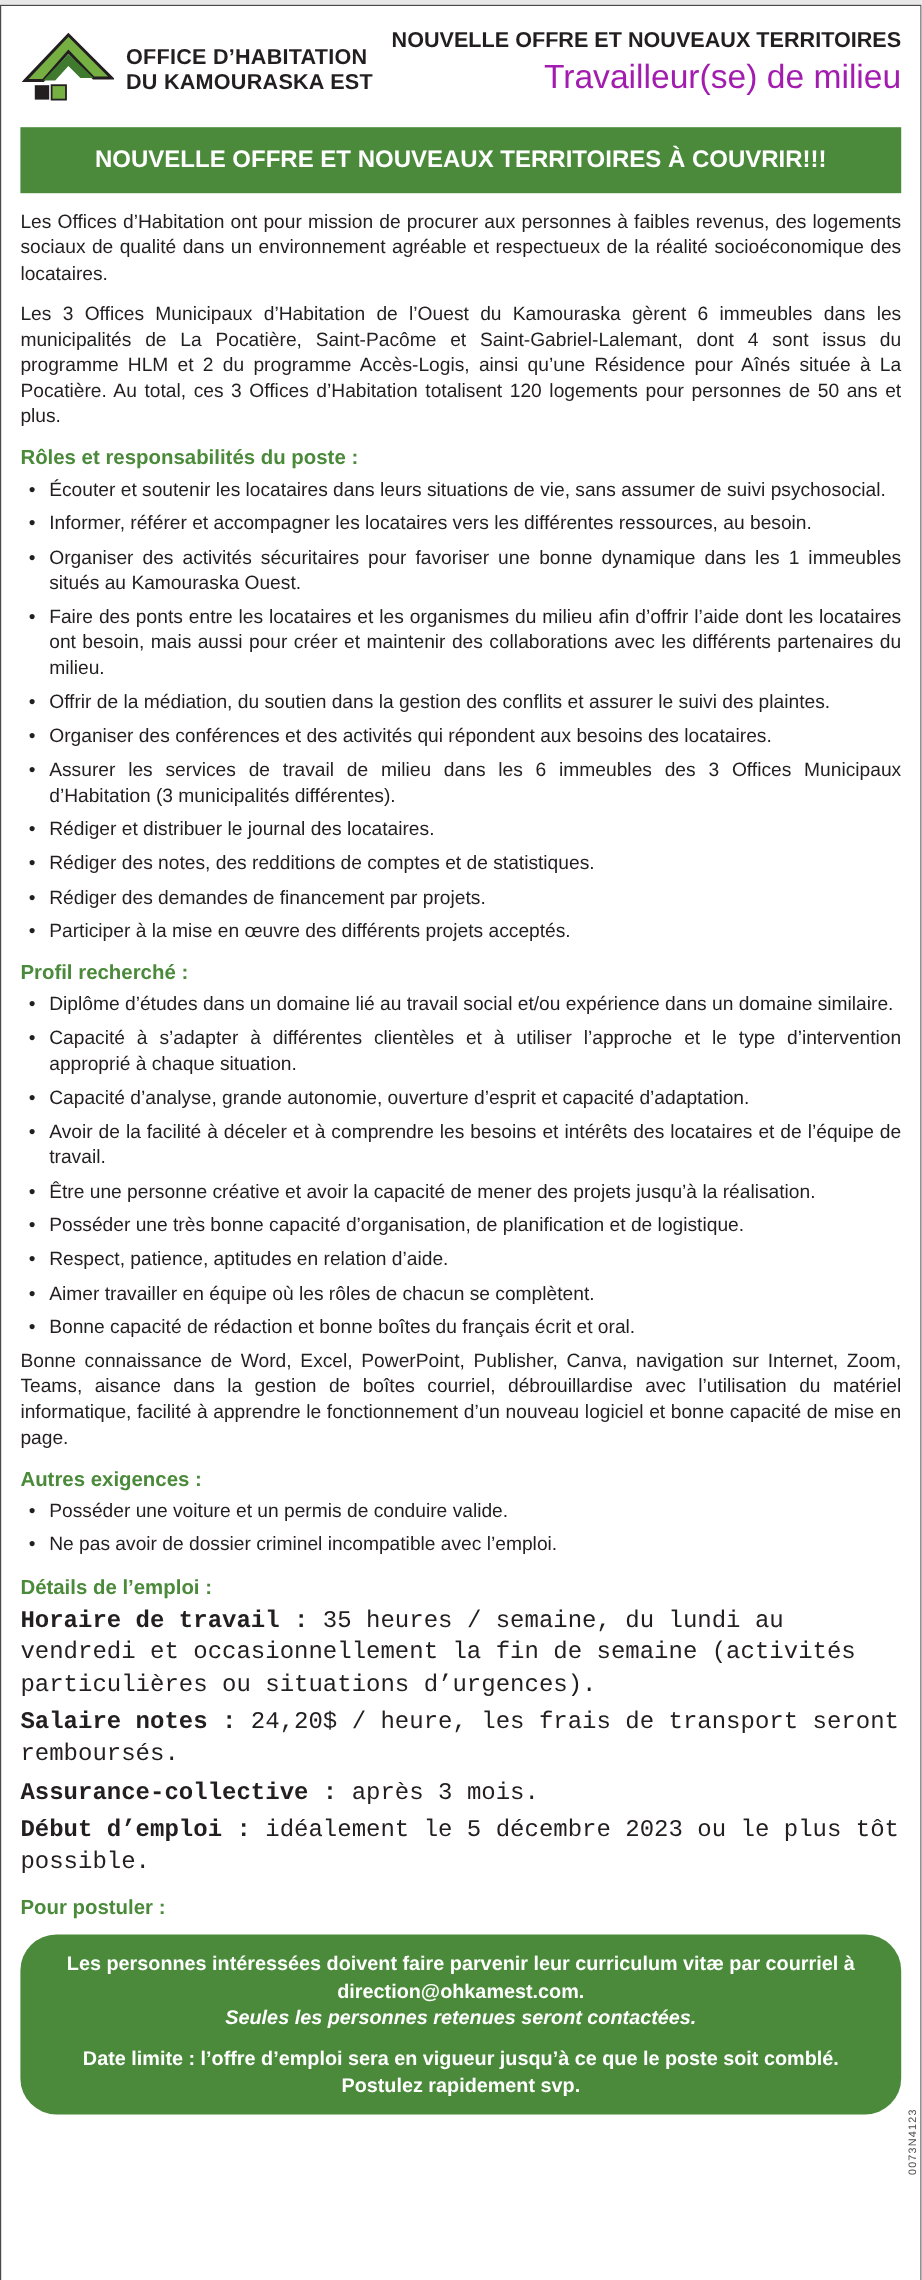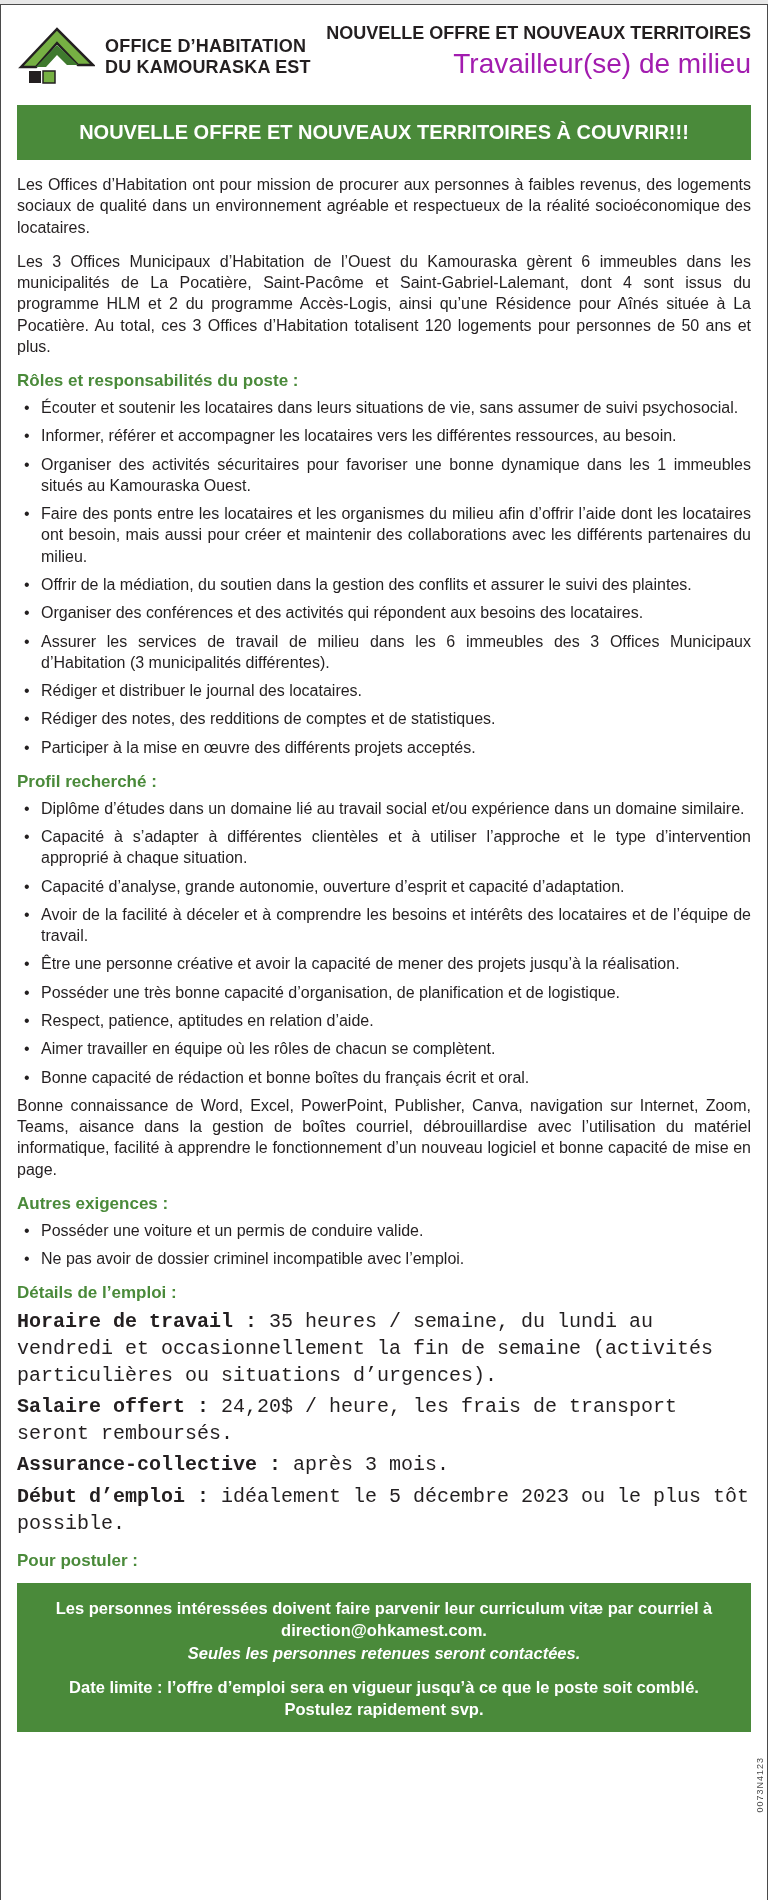--- a/index.html
+++ b/index.html
@@ -37,21 +37,21 @@
     font-size: 16px; line-height: 1.33; text-align: justify;
     margin-bottom: 7px;
   }
   ul.bullets li::before { content: "\2022"; position: absolute; left: 7px; top: 0; }
   .detail-line { font-size: 20px; line-height: 1.33; margin-bottom: 5px; font-family: Liberation Mono, monospace; }
   .detail-line .lbl { font-weight: bold; }
   
   .footer-box {
     background: #4a8a3a; color: #ffffff; font-weight: bold;
     text-align: center; font-size: 16.5px; line-height: 1.35;
-    padding: 14px 26px 12px 26px; margin-top: 12px;
+    padding: 14px 26px 12px 26px; margin-top: 12px; border-radius: 30px;
   }
   .footer-box p { margin: 0 0 12px 0; }
   .footer-box p:last-child { margin-bottom: 0; }
   .footer-box .italic { font-style: italic; }
   .footer-box .email { font-weight: bold; }
   
   .side-code {
     position: absolute; right: 2px; bottom: 90px;
     writing-mode: vertical-rl; transform: rotate(180deg);
     font-size: 9px; color: #4a4a4a; letter-spacing: 1px;
@@ -92,20 +92,21 @@
   <ul class="bullets">
     <li>Écouter et soutenir les locataires dans leurs situations de vie, sans assumer de suivi psychosocial.</li>
     <li>Informer, référer et accompagner les locataires vers les différentes ressources, au besoin.</li>
     <li>Organiser des activités sécuritaires pour favoriser une bonne dynamique dans les 1 immeubles situés au Kamouraska Ouest.</li>
     <li>Faire des ponts entre les locataires et les organismes du milieu afin d’offrir l’aide dont les locataires ont besoin, mais aussi pour créer et maintenir des collaborations avec les différents partenaires du milieu.</li>
     <li>Offrir de la médiation, du soutien dans la gestion des conflits et assurer le suivi des plaintes.</li>
     <li>Organiser des conférences et des activités qui répondent aux besoins des locataires.</li>
     <li>Assurer les services de travail de milieu dans les 6 immeubles des 3 Offices Municipaux d’Habitation (3 municipalités différentes).</li>
     <li>Rédiger et distribuer le journal des locataires.</li>
     <li>Rédiger des notes, des redditions de comptes et de statistiques.</li>
+    <li>Rédiger des demandes de financement par projets.</li>
     <li>Participer à la mise en œuvre des différents projets acceptés.</li>
   </ul>
 
   <div class="sec-heading">Profil recherché :</div>
   <ul class="bullets">
     <li>Diplôme d’études dans un domaine lié au travail social et/ou expérience dans un domaine similaire.</li>
     <li>Capacité à s’adapter à différentes clientèles et à utiliser l’approche et le type d’intervention approprié à chaque situation.</li>
     <li>Capacité d’analyse, grande autonomie, ouverture d’esprit et capacité d’adaptation.</li>
     <li>Avoir de la facilité à déceler et à comprendre les besoins et intérêts des locataires et de l’équipe de travail.</li>
     <li>Être une personne créative et avoir la capacité de mener des projets jusqu’à la réalisation.</li>
@@ -121,21 +122,21 @@
   <ul class="bullets">
     <li>Posséder une voiture et un permis de conduire valide.</li>
     <li>Ne pas avoir de dossier criminel incompatible avec l’emploi.</li>
   </ul>
 
   <div class="sec-heading">Détails de l’emploi :</div>
   <div class="detail-line">
     <span class="lbl">Horaire de travail :</span><span> 35 heures / semaine, du lundi au vendredi et occasionnellement la fin de semaine (activités particulières ou situations d’urgences).</span>
   </div>
   <div class="detail-line">
-    <span class="lbl">Salaire offert :</span><span> 24,20$ / heure, les frais de transport seront remboursés.</span>
+    <span class="lbl">Salaire notes :</span><span> 24,20$ / heure, les frais de transport seront remboursés.</span>
   </div>
   <div class="detail-line">
     <span class="lbl">Assurance-collective :</span><span> après 3 mois.</span>
   </div>
   <div class="detail-line">
     <span class="lbl">Début d’emploi :</span><span> idéalement le 5 décembre 2023 ou le plus tôt possible.</span>
   </div>
 
   <div class="sec-heading">Pour postuler :</div>
 

